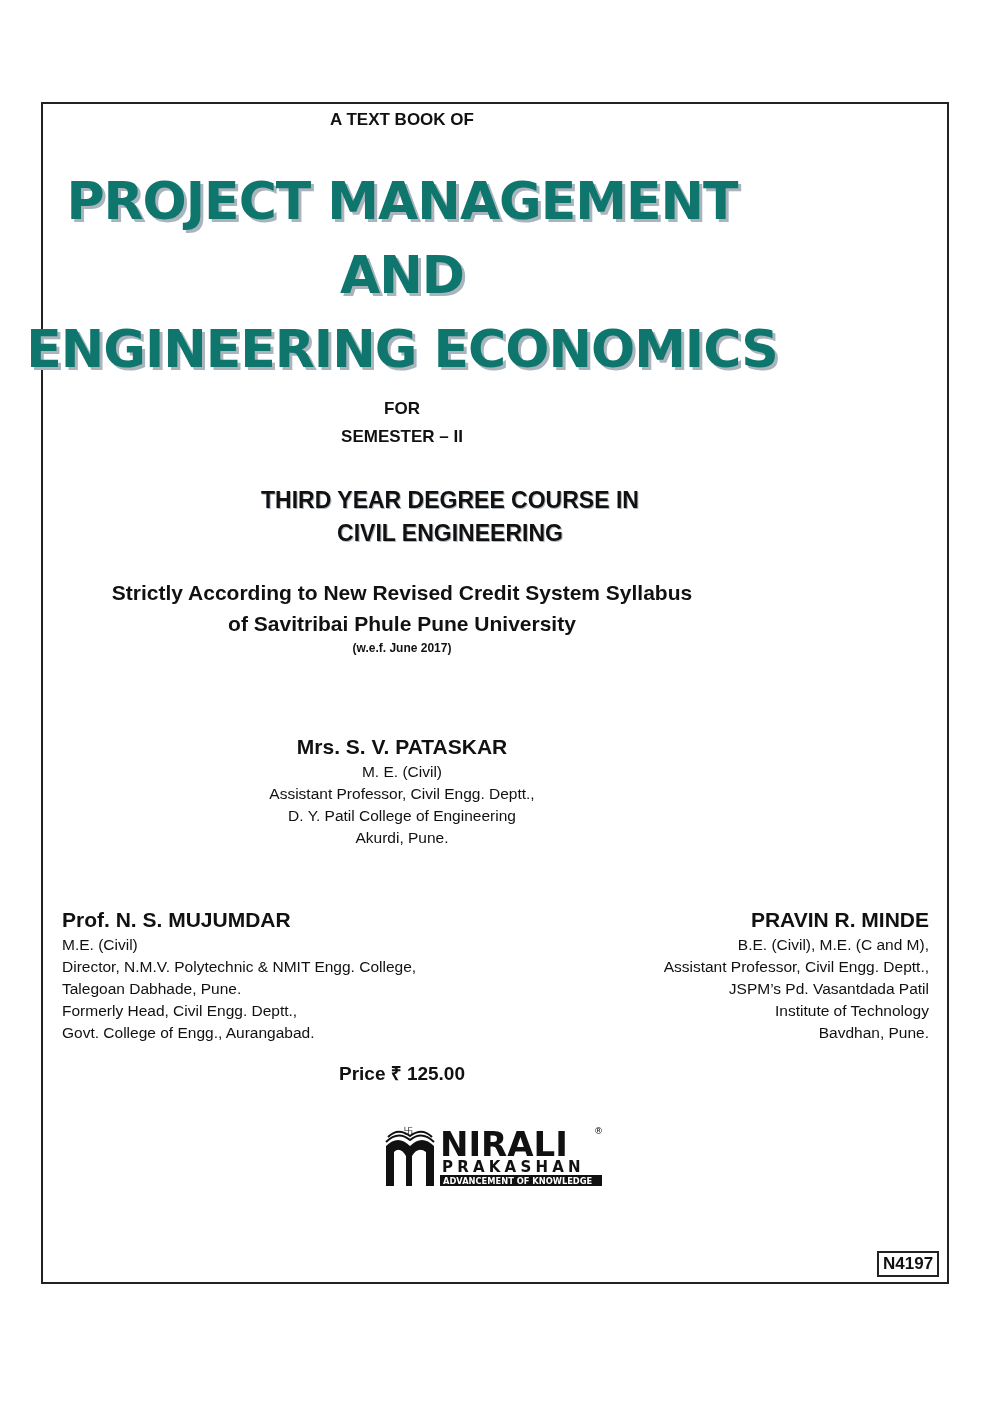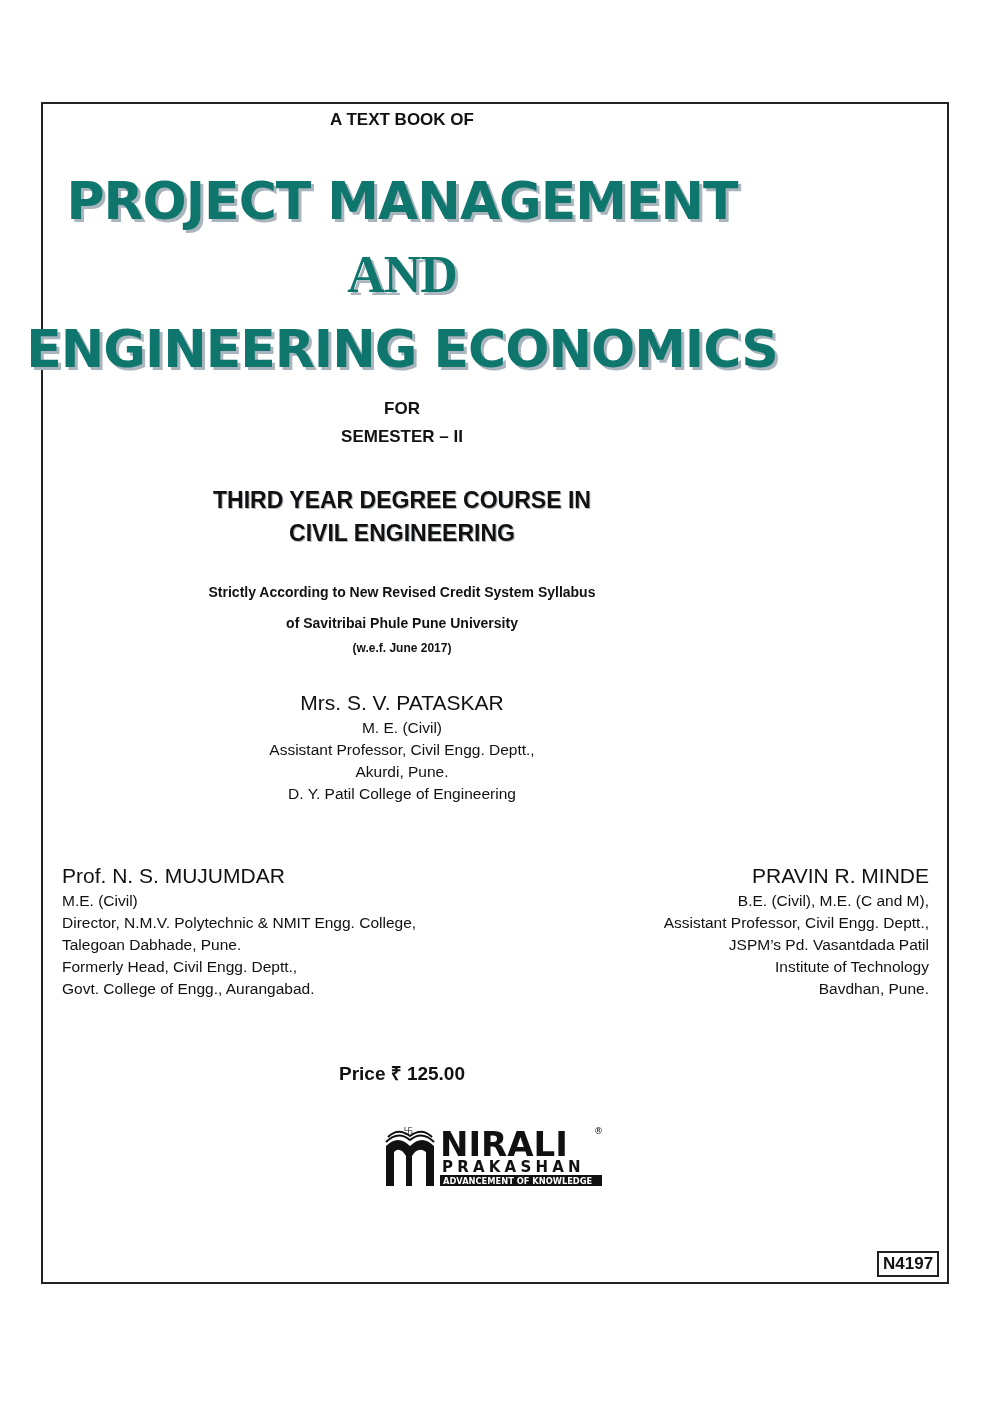--- a/index.html
+++ b/index.html
@@ -2,34 +2,34 @@
 <html><head>
 <meta charset="utf-8">
 <style>
   html, body { margin:0; padding:0; background:#ffffff; }
   body { width:992px; height:1403px; position:relative; overflow:hidden; font-family:"Liberation Sans", sans-serif; color:#111; }
   .frame { position:absolute; left:41px; top:102px; width:908px; height:1182px; border:2px solid #222; box-sizing:border-box; }
   .center { position:absolute; left:0; width:804px; text-align:center; }
   .tb { top:110px; font-size:17px; font-weight:bold; }
   .title { font-family:"DejaVu Sans", sans-serif; font-weight:bold; font-size:52px; letter-spacing:-1px; color:#0f766e; text-shadow:3px 3px 0 #a9b4bd; line-height:74px; }
   .t1 { top:164px; }
-  .t2 { top:238px;font-family:Liberation Serif, serif; }
+  .t2 { top:238px; }
   .t3 { top:312px; }
   .small-b { font-size:17px; font-weight:bold; }
   .for { top:399px; }
   .sem { top:427px; }
-  .course { font-size:23px; font-weight:bold; text-shadow:1px 1px 0 #b0b8c0; line-height:33px; }
+  .course { font-size:23px; font-weight:bold; text-shadow:1px 1px 0 #b0b8c0; line-height:33px;margin-left:48px; }
   .c1 { top:484px; }
   .c2 { top:517px; }
-  .syl { font-size:14px; font-weight:bold; line-height:31px; }
+  .syl { font-size:21px; font-weight:bold; line-height:31px; }
   .s1 { top:577px; }
   .s2 { top:608px; }
   .wef { top:641px; font-size:12px; font-weight:bold; }
   .author-main { top:689px; }
-  .aname { font-size:21px; font-weight:normal; line-height:28px; }
+  .aname { font-size:21px; font-weight:bold; line-height:28px;margin-top:44px; }
   .aline { font-size:15.5px; line-height:22px; }
   .left-block { position:absolute; left:62px; top:862px; text-align:left; }
   .right-block { position:absolute; right:63px; top:862px; text-align:right; }
   .price { top:1060px; font-size:19px; font-weight:bold; }
   .logo { position:absolute; left:384px; top:1124px; width:222px; height:64px; }
   .code { position:absolute; left:877px; top:1251px; border:2px solid #222; padding:1px 4px; font-size:17px; font-weight:bold; line-height:20px; }
 </style>
 </head>
 <body>
 
@@ -48,22 +48,22 @@
 <div class="center course c2">CIVIL ENGINEERING</div>
 
 <div class="center syl s1">Strictly According to New Revised Credit System Syllabus</div>
 <div class="center syl s2">of Savitribai Phule Pune University</div>
 <div class="center wef">(w.e.f. June 2017)</div>
 
 <div class="center author-main">
   <div class="aname">Mrs. S. V. PATASKAR</div>
   <div class="aline">M. E. (Civil)</div>
   <div class="aline">Assistant Professor, Civil Engg. Deptt.,</div>
+  <div class="aline">D. Y. Patil College of Engineering</div>
   <div class="aline">Akurdi, Pune.</div>
-  <div class="aline">D. Y. Patil College of Engineering</div>
 </div>
 
 <div class="left-block">
   <div class="aname">Prof. N. S. MUJUMDAR</div>
   <div class="aline">M.E. (Civil)</div>
   <div class="aline">Director, N.M.V. Polytechnic &amp; NMIT Engg. College,</div>
   <div class="aline">Talegoan Dabhade, Pune.</div>
   <div class="aline">Formerly Head, Civil Engg. Deptt.,</div>
   <div class="aline">Govt. College of Engg., Aurangabad.</div>
 </div>

